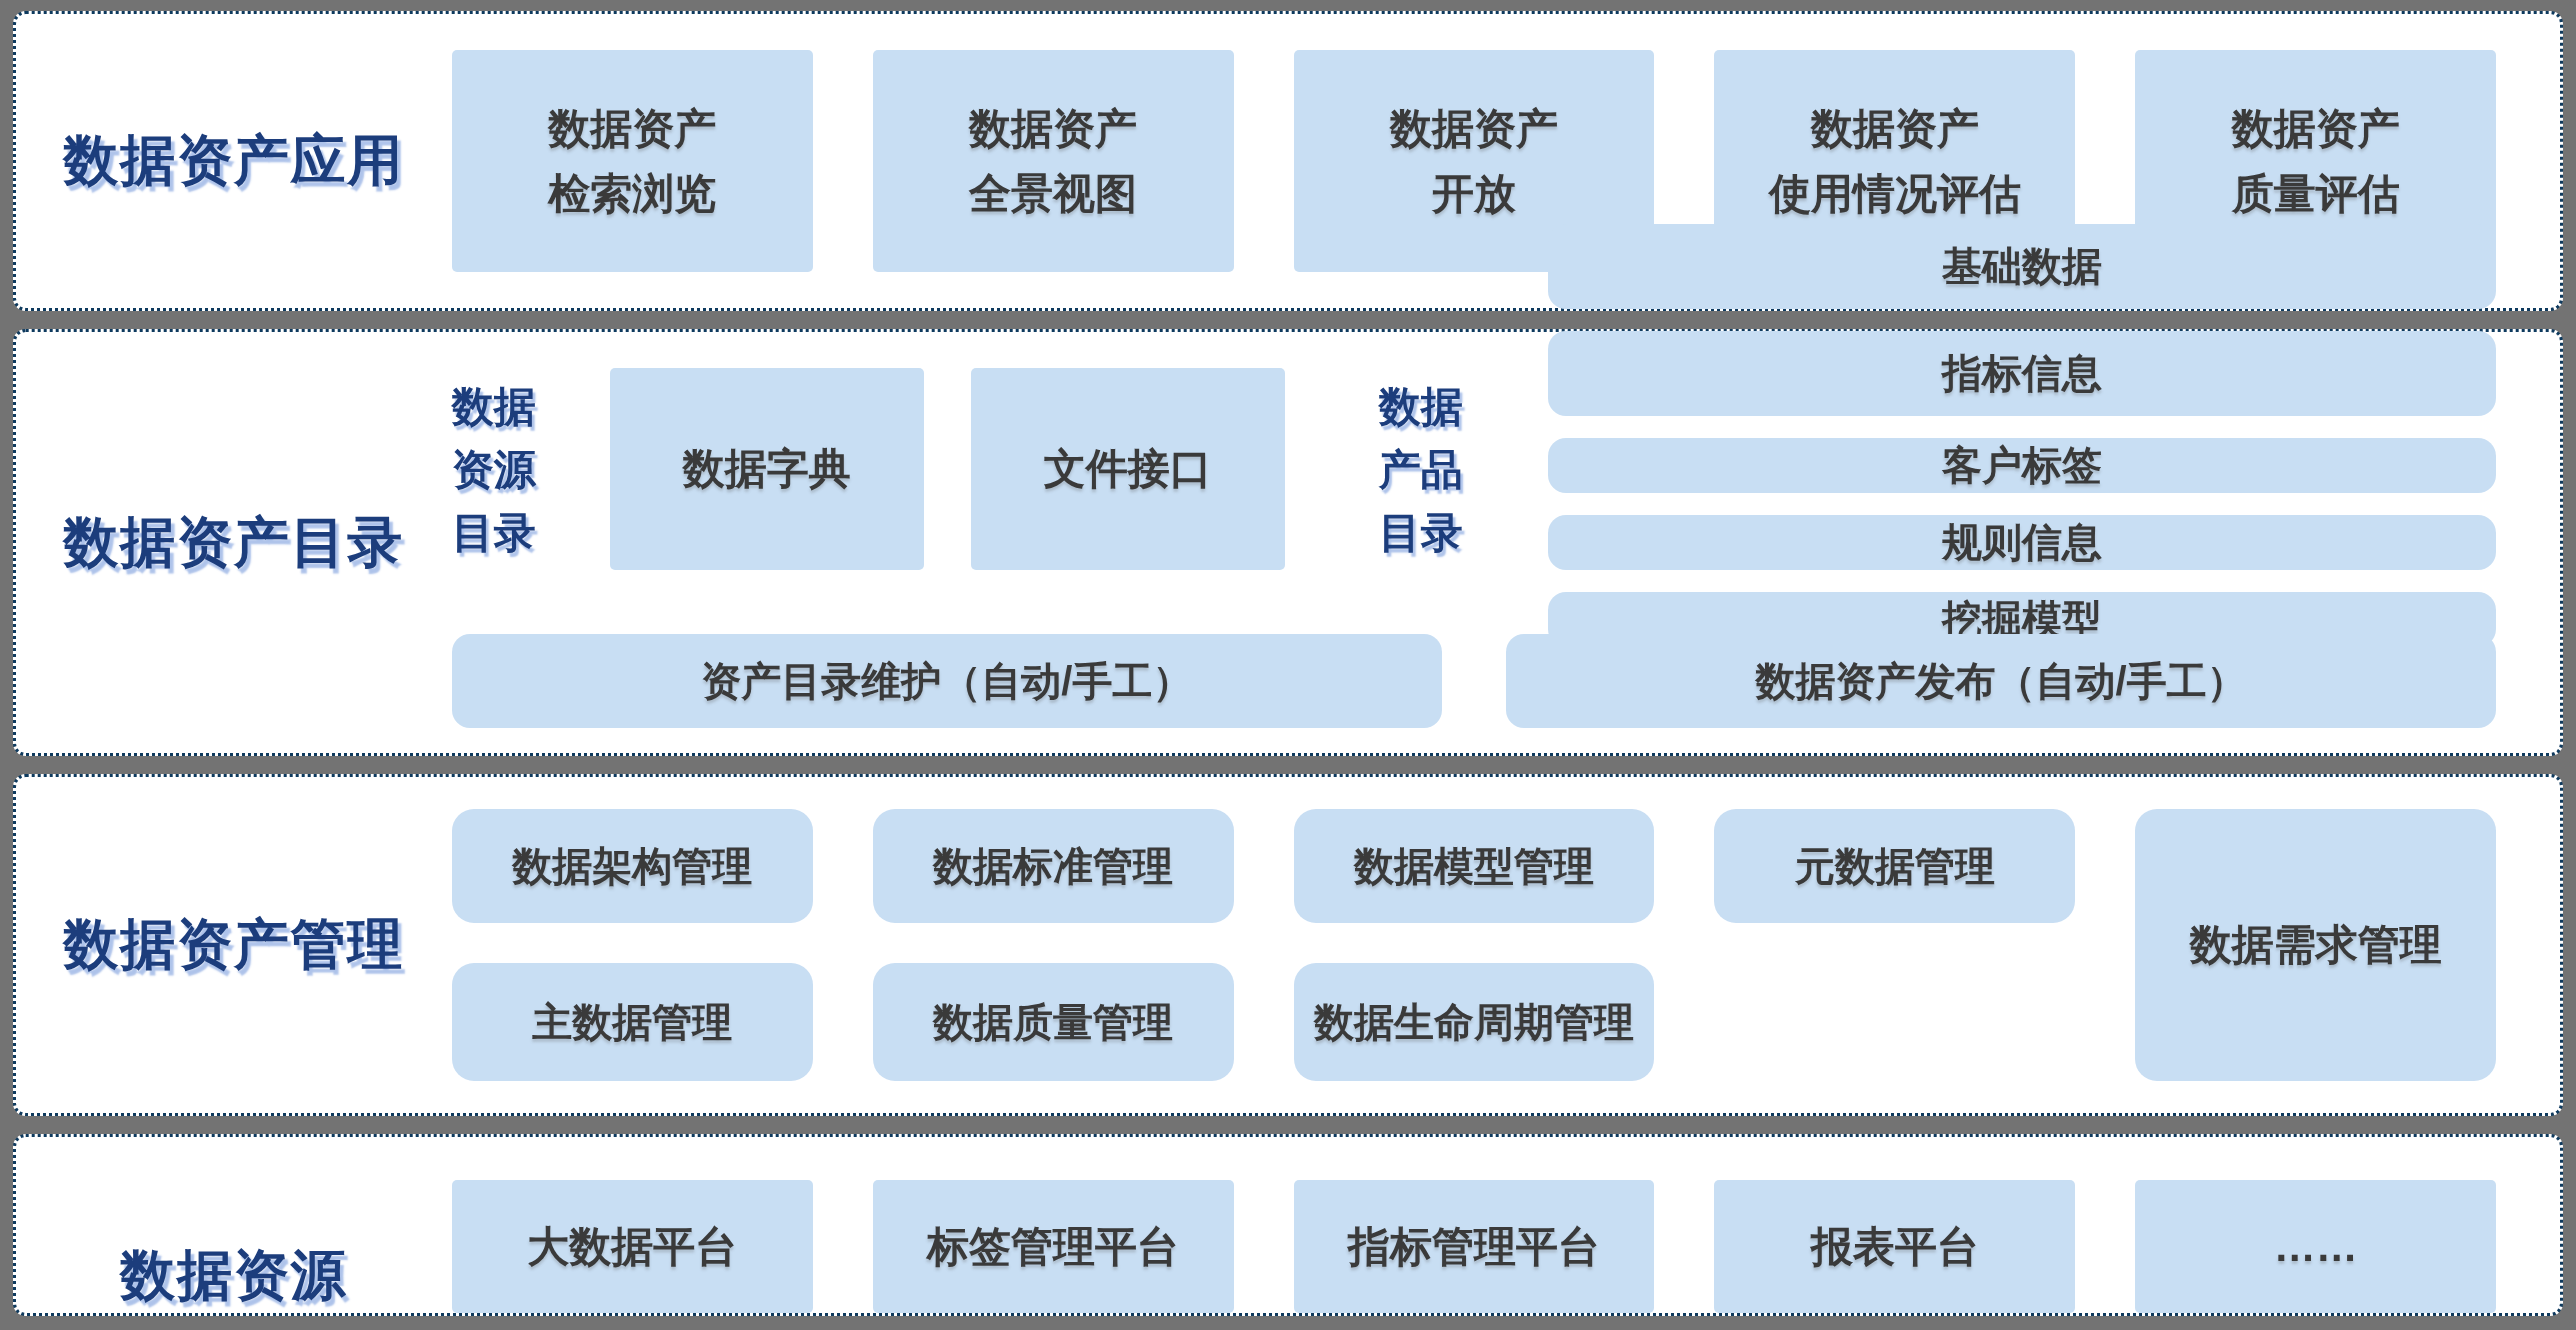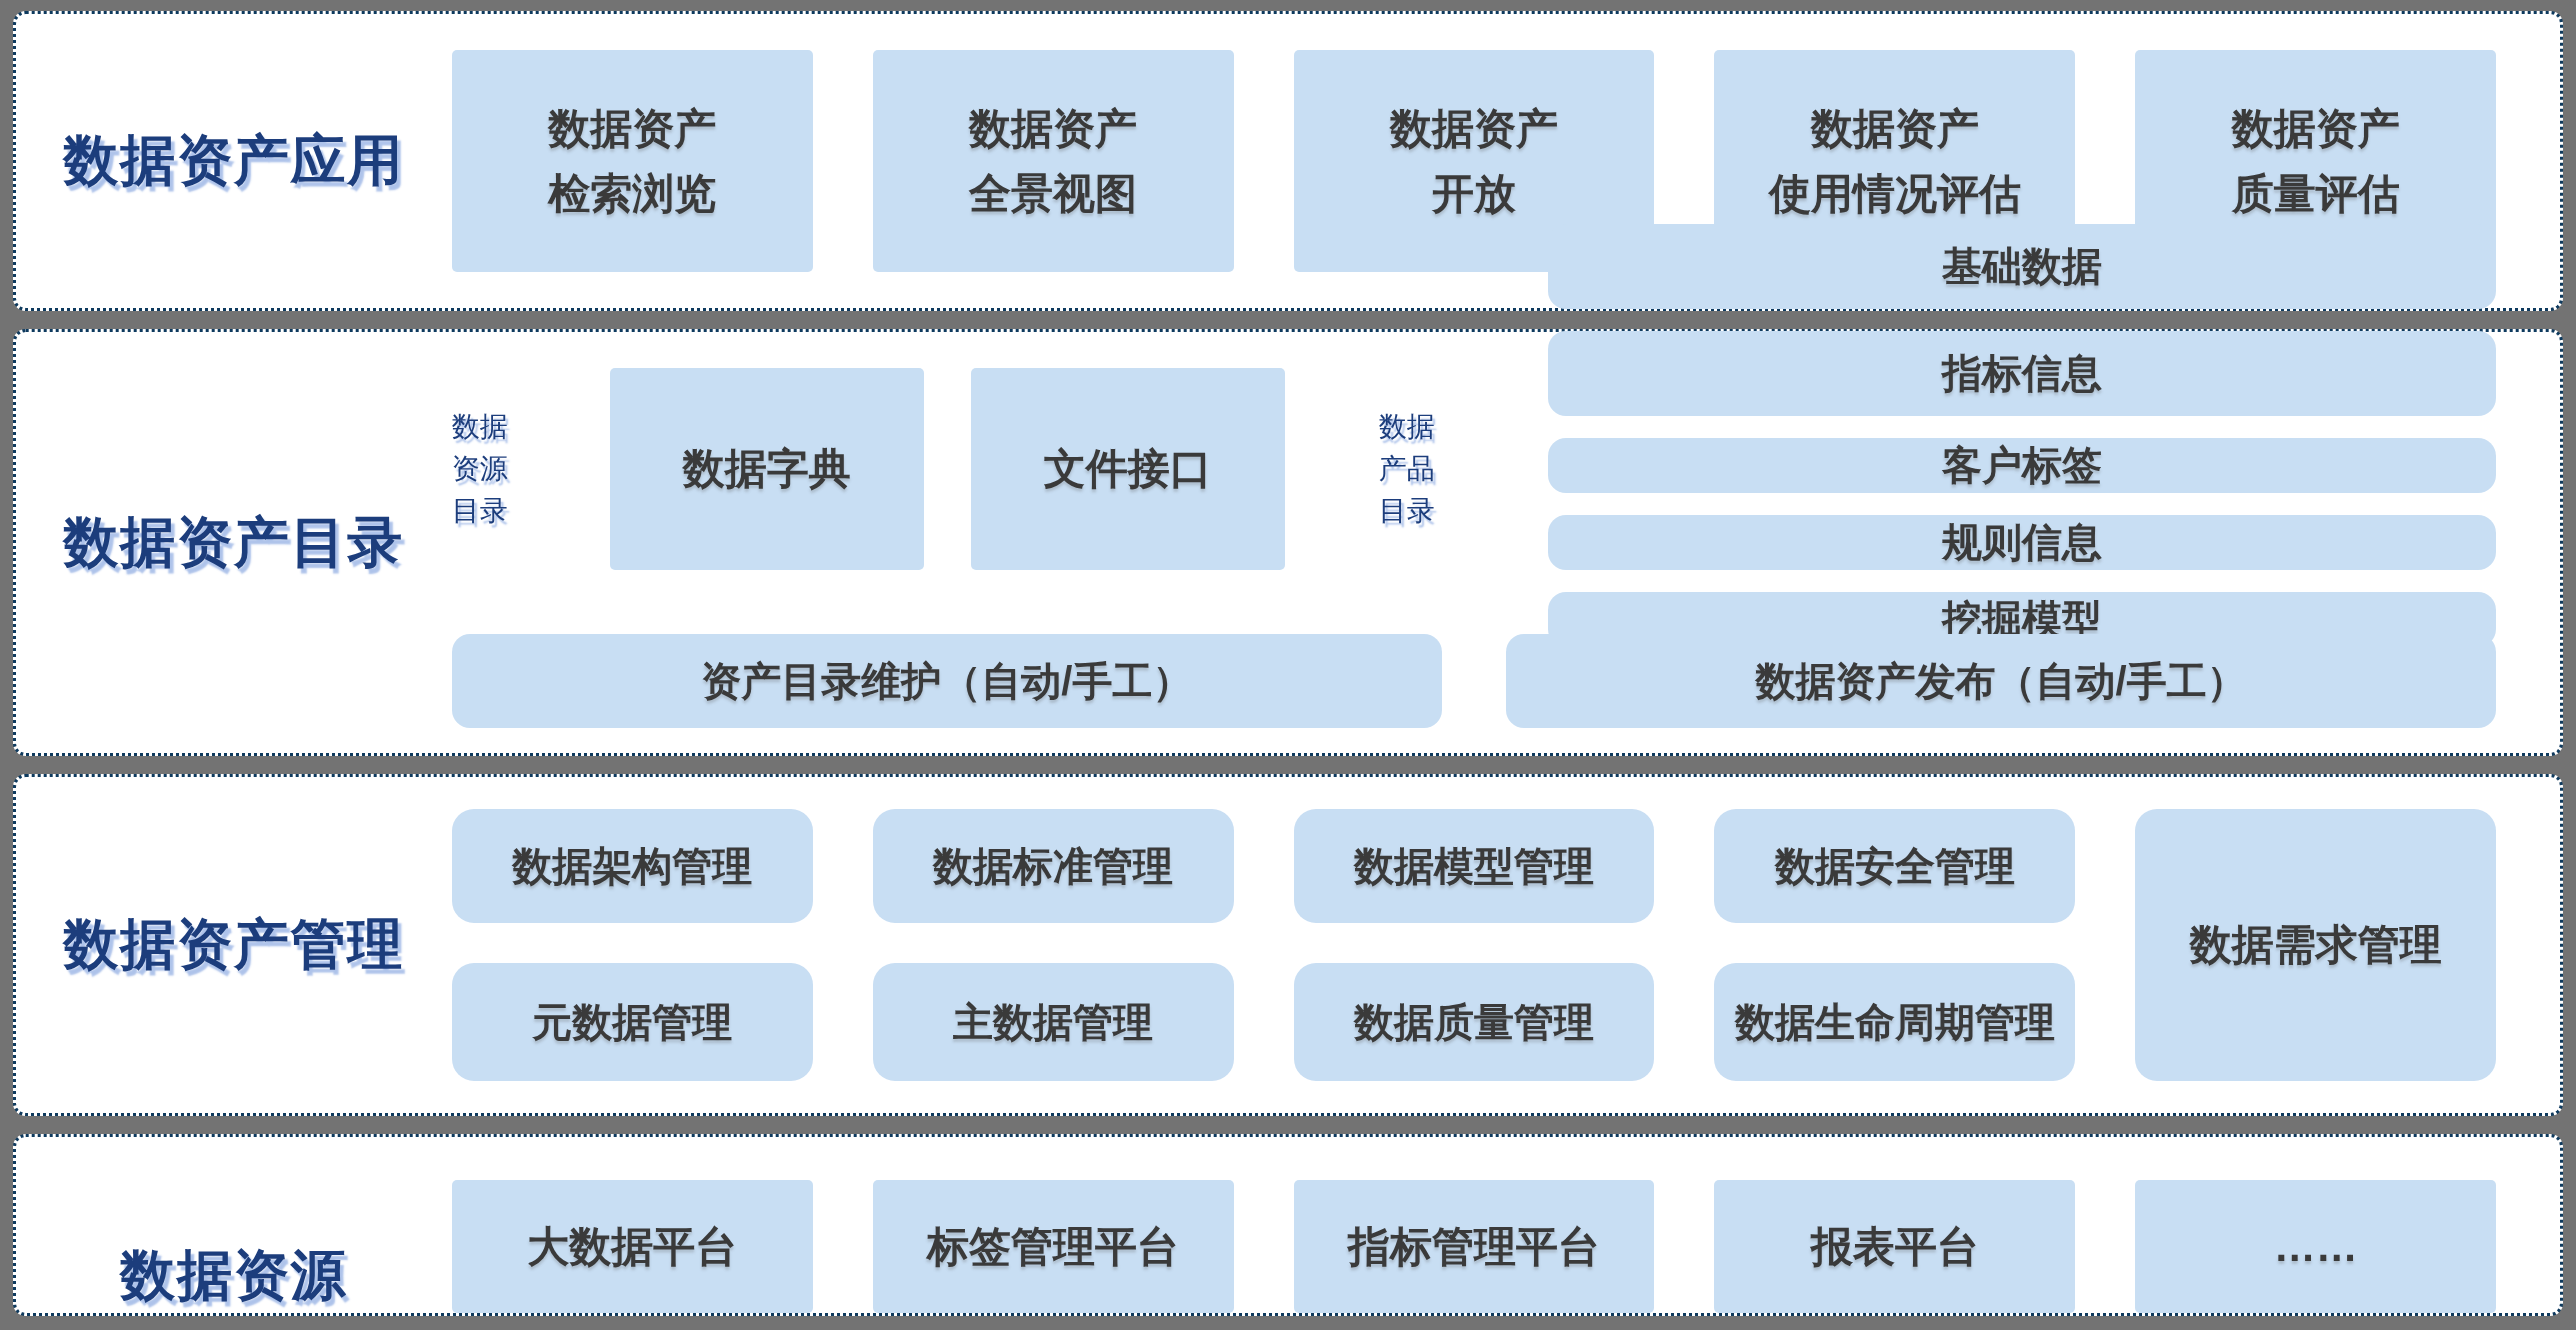--- a/index.html
+++ b/index.html
@@ -49,21 +49,21 @@
   .row-boxes { flex: 1; display: flex; gap: 60px; align-items: center; }
   .row-boxes .box { flex: 1; }
   .band-app .box { height: 222px; font-size: 42px; line-height: 1.55; }
   .band-res .box { height: 133px; font-size: 42px; }
 
   
   .catalog-content { flex: 1; display: flex; flex-direction: column; padding: 36px 0 25.4px 0; }
   .catalog-top { display: flex; align-items: center; height: 202px; }
   .sub-label {
     flex: 0 0 102px;
-    font-size: 28px; font-weight: 400; line-height: 1.5;
+    font-size: 42px; font-weight: 700; line-height: 1.5;
     color: var(--label-navy, #1c3d7c);
     text-shadow: 2.7px 3.6px 1.8px rgba(160,185,230,0.85);
     white-space: pre-line;
   }
   .box.mid { flex: 0 0 314px; height: 202px; font-size: 42px; }
   .box.mid.first { margin-left: 56px; }
   .box.mid.second { margin-left: 47px; }
   .sub-label.product { margin-left: 94px; }
   .product-grid {
     flex: 1; margin-left: 67px;
@@ -139,21 +139,20 @@
       </div>
     </div>
   </section>
 
   <section class="band band-mgmt">
     <div class="band-label">数据资产管理</div>
     <div class="mgmt-grid">
       <div class="box">数据架构管理</div>
       <div class="box">数据标准管理</div>
       <div class="box">数据模型管理</div>
-      <div class="box">数据安全管理</div>
       <div class="box tall">数据需求管理</div>
       <div class="box">元数据管理</div>
       <div class="box">主数据管理</div>
       <div class="box">数据质量管理</div>
       <div class="box">数据生命周期管理</div>
     </div>
   </section>
 
   <section class="band band-res">
     <div class="band-label">数据资源</div>

